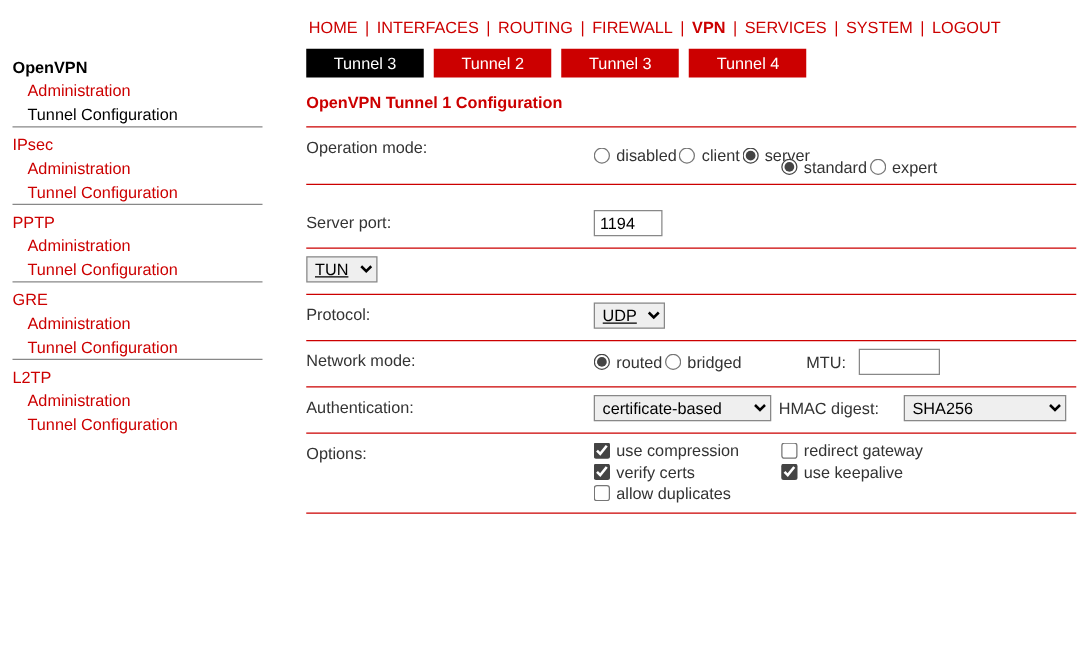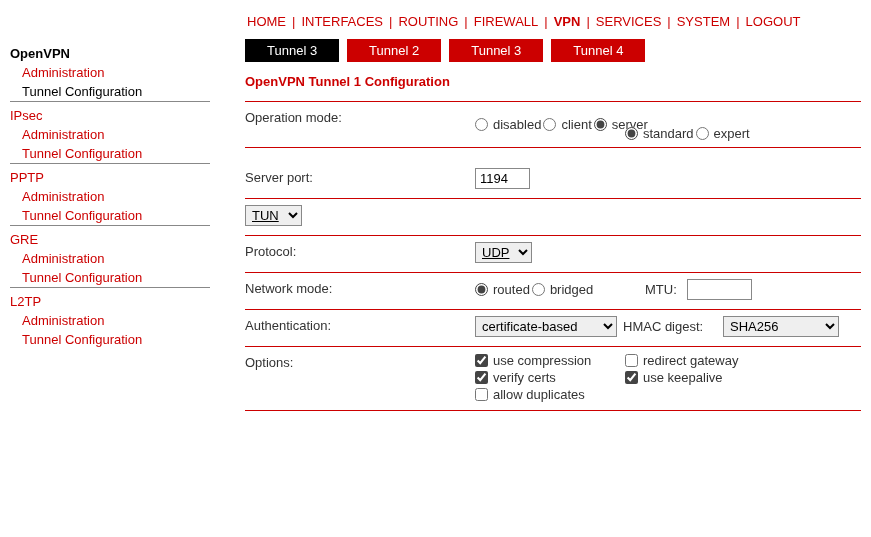--- a/index.html
+++ b/index.html
@@ -77,21 +77,21 @@
     }
     .port-input { width: 45px; }
     .mtu-input { width: 55px; }
     select {
       border: 1px solid #888;
       font-size: 13px;
       padding: 1px 2px;
     }
     .sel-small { width: 57px; text-decoration: underline; }
     .sel-med { width: 142px; }
-    .sel-hmac { width: 116px; }
+    .sel-hmac { width: 130px; }
     .sublabel { width: 100px; display:inline-block; }
     .mtu-label { margin-right: 10px; margin-left: 20px;}
     input[type="radio"], input[type="checkbox"]{ accent-color:#444; margin:0 2px 0 0;}
     .check-grid .check-item{ width:150px; margin-bottom:2px;}
     .top-border { border-top: 1px solid #c00; }
   </style>
 </head>
 <body>
 
 <div class="container">

